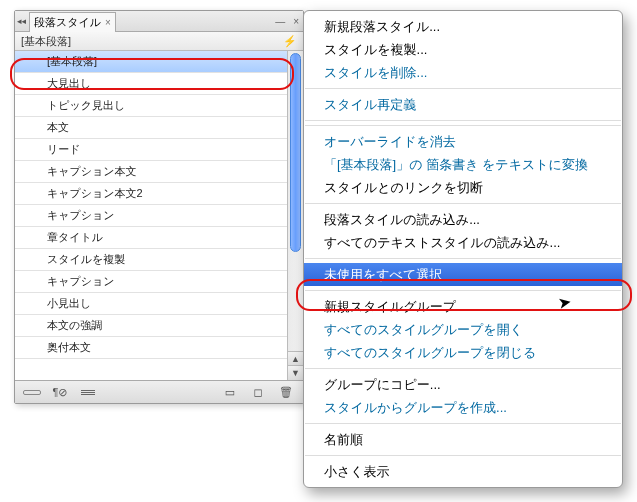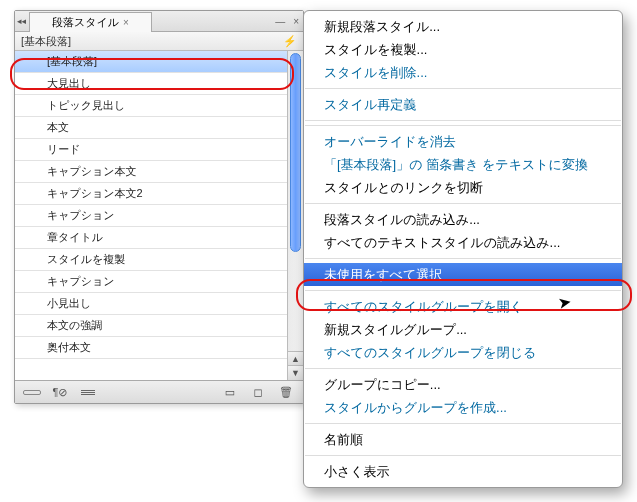--- a/index.html
+++ b/index.html
@@ -35,21 +35,21 @@
     width: 10px;
     padding: 0 2px;
     color: #555;
     font-size: 9px;
     line-height: 9px;
   }
   .tab {
     background: #f8f8f8;
     border: 1px solid #aaa;
     border-bottom: none;
-    padding: 2px 22px;
+    padding: 2px 4px;
     font-size: 11px;
     display: flex;
     align-items: center;
     gap: 4px;
     margin-top: 1px;
   }
   .tab .x { color:#777; font-size:10px;}
   .spacer { flex:1; }
   .mini { color:#666; font-size:10px; padding:0 4px; cursor:default;}
   .sub-row {
@@ -255,22 +255,22 @@
     <div class="sep"></div>
     <div class="mi disabled">オーバーライドを消去</div>
     <div class="mi disabled">「[基本段落]」の 箇条書き をテキストに変換</div>
     <div class="mi">スタイルとのリンクを切断</div>
     <div class="sep"></div>
     <div class="mi">段落スタイルの読み込み...</div>
     <div class="mi">すべてのテキストスタイルの読み込み...</div>
     <div class="sep"></div>
     <div class="mi sel">未使用をすべて選択</div>
     <div class="sep"></div>
+    <div class="mi">新規スタイルグループ...</div>
     <div class="mi disabled">すべてのスタイルグループを開く</div>
-    <div class="mi">新規スタイルグループ...</div>
     <div class="mi disabled">すべてのスタイルグループを閉じる</div>
     <div class="sep"></div>
     <div class="mi">グループにコピー...</div>
     <div class="mi disabled">スタイルからグループを作成...</div>
     <div class="sep"></div>
     <div class="mi">名前順</div>
     <div class="sep"></div>
     <div class="mi">小さく表示</div>
   </div>
 

